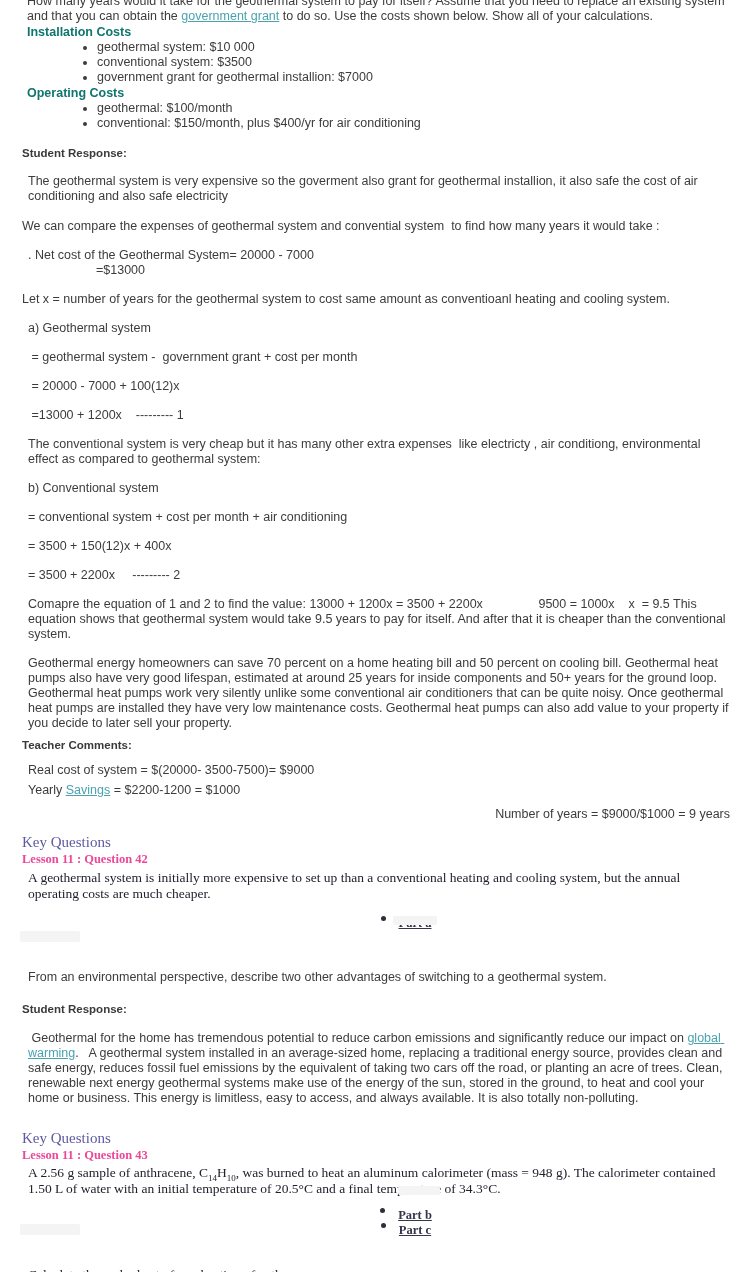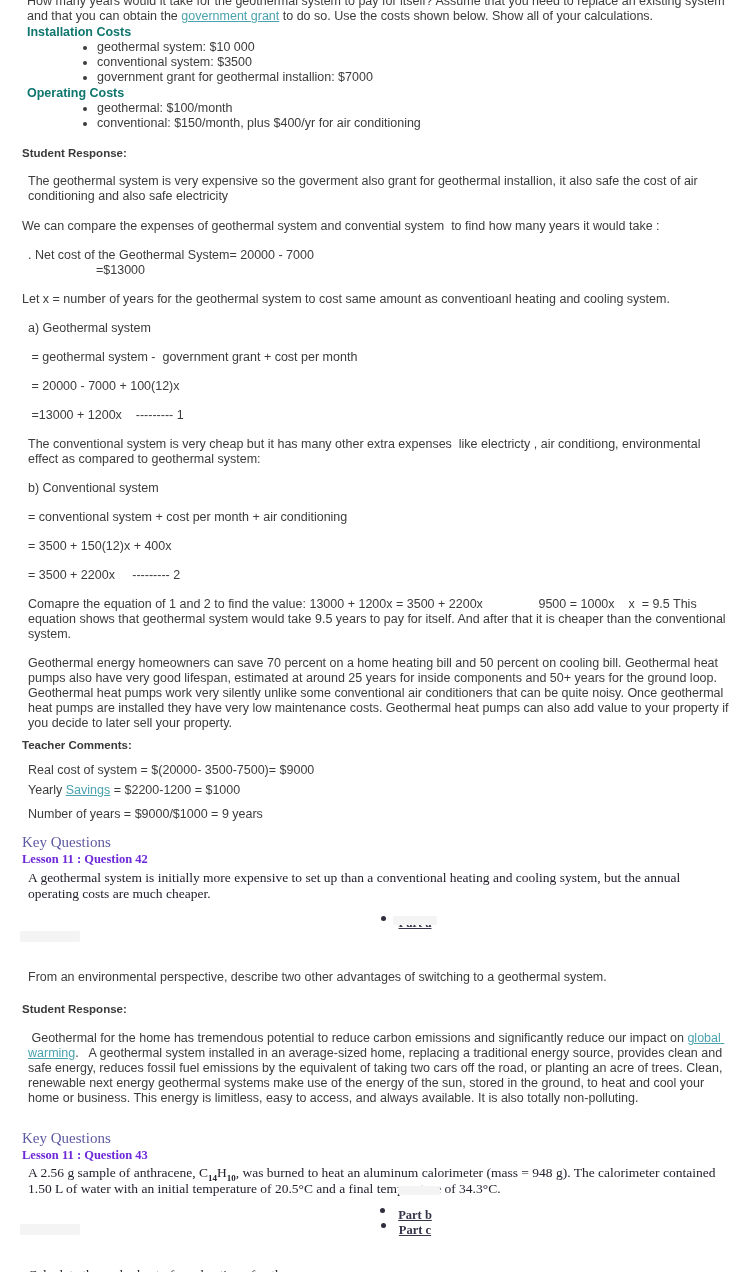--- a/index.html
+++ b/index.html
@@ -18,23 +18,23 @@
 
   
   .label{font-size:11.5px;font-weight:bold;color:#3a3a3a;line-height:13px;margin:0;}
   .sans-p{font-size:12.5px;line-height:15px;margin:0;white-space:pre-wrap;color:#3c3c3c;}
   .indent{margin-left:6px;}
   a.teal{color:#4aa2af;text-decoration:underline;cursor:pointer;}
   .eq{white-space:pre-wrap;}
 
   
   .kq-heading{font-family:"Liberation Serif",serif;font-size:15px;line-height:19px;color:#5c5aa0;margin:0;font-weight:normal;}
-  .kq-lesson{font-family:"Liberation Serif",serif;font-size:12.5px;line-height:15px;color:#6d28d9;font-weight:bold;margin:0;}
+  .kq-lesson{font-family:"Liberation Serif",serif;font-size:12.5px;line-height:15px;color:#ec4899;font-weight:bold;margin:0;}
   .serif-p{font-family:"Liberation Serif",serif;font-size:13.5px;line-height:15.5px;color:#22222e;margin:0;margin-left:6px;white-space:pre-wrap;}
-  sub.chem{font-size:9px;line-height:0;font-weight:bold;}
+  sub.chem{font-size:9px;line-height:0;}
 
   .part-row{display:flex;justify-content:center;margin:0 0 0 60px;height:15px;}
   .part-bullet{width:5px;height:5px;border-radius:50%;background:#2e2e3e;margin-right:13px;}
   a.part-link{font-family:"Liberation Serif",serif;font-size:12.5px;font-weight:bold;color:#34344a;text-decoration:underline;cursor:pointer;}
 
   
   .ghost{position:absolute;background:#f4f4f4;border-radius:2px;}
 </style>
 </head>
 <body>
@@ -76,21 +76,21 @@
     <p class="sans-p indent eq" style="margin-top:14px;">= 3500 + 150(12)x + 400x</p>
     <p class="sans-p indent eq" style="margin-top:14px;">= 3500 + 2200x     --------- 2</p>
     <p class="sans-p indent eq" style="margin-top:14px;">Comapre the equation of 1 and 2 to find the value: 13000 + 1200x = 3500 + 2200x                9500 = 1000x    x  = 9.5 This equation shows that geothermal system would take 9.5 years to pay for itself. And after that it is cheaper than the conventional system.</p>
     <p class="sans-p indent" style="margin-top:14px;">Geothermal energy homeowners can save 70 percent on a home heating bill and 50 percent on cooling bill. Geothermal heat pumps also have very good lifespan, estimated at around 25 years for inside components and 50+ years for the ground loop. Geothermal heat pumps work very silently unlike some conventional air conditioners that can be quite noisy. Once geothermal heat pumps are installed they have very low maintenance costs. Geothermal heat pumps can also add value to your property if you decide to later sell your property.</p>
   </div>
 
   <p class="label" style="margin-top:8px;">Teacher Comments:</p>
   <div>
     <p class="sans-p indent" style="margin-top:11px;">Real cost of system = $(20000- 3500-7500)= $9000</p>
     <p class="sans-p indent" style="margin-top:5px;"><span>Yearly </span><a class="teal">Savings</a><span> = $2200-1200 = $1000</span></p>
-    <p class="sans-p indent" style="margin-top:9px;">Number of years = $9000/$1000 = 9 years</p>
+    <p class="sans-p indent" style="margin-top:9px;text-align:right;">Number of years = $9000/$1000 = 9 years</p>
   </div>
 
   <div>
     <h2 class="kq-heading" style="margin-top:11px;">Key Questions</h2>
     <h3 class="kq-lesson">Lesson 11 : Question 42</h3>
     <p class="serif-p" style="margin-top:3px;">A geothermal system is initially more expensive to set up than a conventional heating and cooling system, but the annual operating costs are much cheaper.</p>
     <div class="part-row" style="margin-top:15px;">
       <span class="part-bullet"></span>
       <a class="part-link">Part a</a>
     </div>

